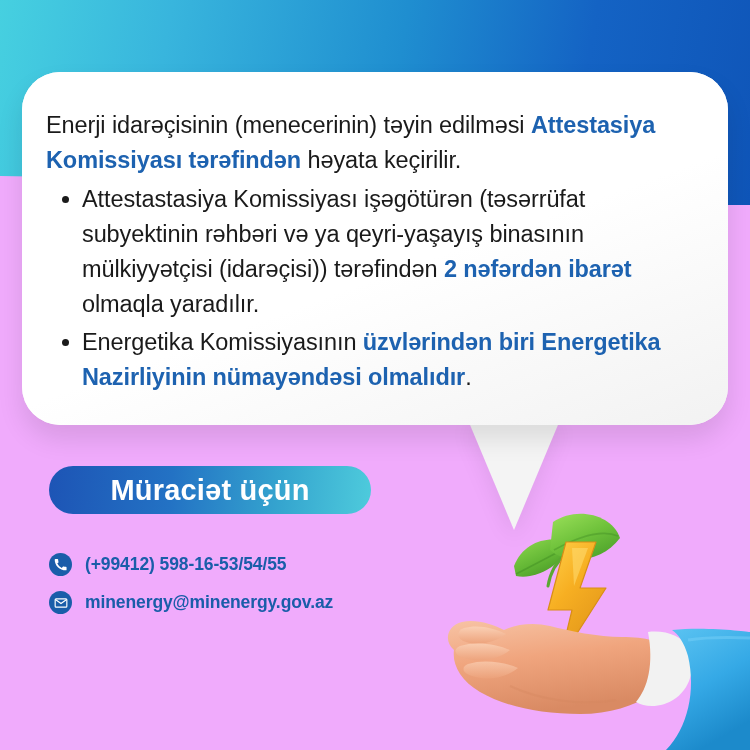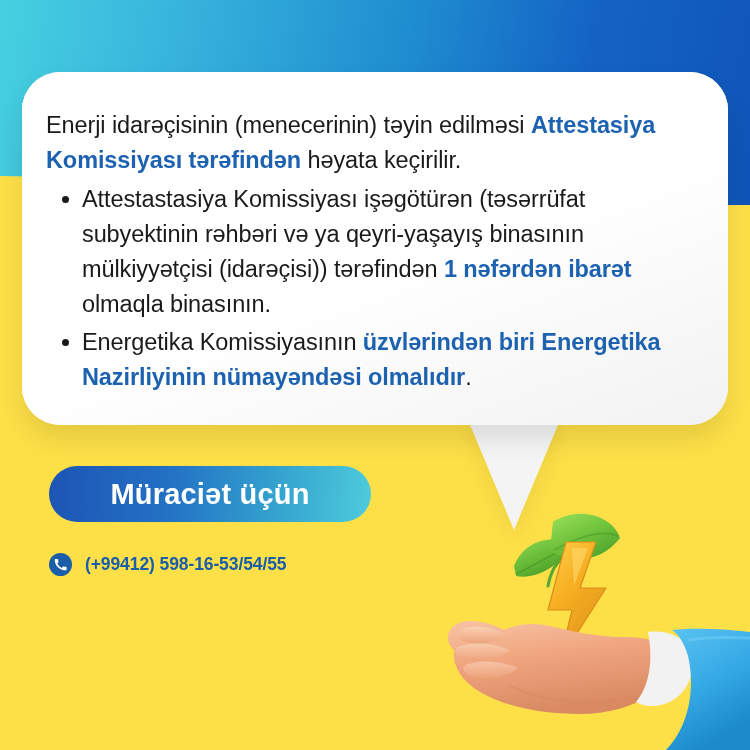--- a/index.html
+++ b/index.html
@@ -5,21 +5,21 @@
   html, body {
     margin: 0;
     padding: 0;
     background: #ffffff;
   }
   #poster {
     position: relative;
     width: 750px;
     height: 750px;
     overflow: hidden;
-    background: #fde047;
+    background: #f0abfc;
     font-family: "Liberation Sans", sans-serif;
   }
 
   
   .band {
     position: absolute;
     left: 0;
     top: 0;
     width: 750px;
     height: 215px;
@@ -92,21 +92,21 @@
     border-radius: 50%;
     background: #1a1a1a;
   }
 
   
   .cta {
     position: absolute;
     left: 49px;
     top: 466px;
     width: 322px;
-    height: 56px;
+    height: 48px;
     border-radius: 28px;
     background: linear-gradient(95deg, #1d54b5 0%, #2372c4 38%, #35a5cf 72%, #4ecbdc 100%);
     display: flex;
     align-items: center;
     justify-content: center;
     border: none;
     cursor: pointer;
     padding: 0;
   }
   .cta-label {
@@ -170,40 +170,49 @@
 
   <div class="bubble-tail"></div>
 
   <div class="bubble">
     <div class="bubble-sheen"></div>
   </div>
 
   <div class="bubble-text">
     <p class="lead"><span>Enerji idarəçisinin (menecerinin) təyin edilməsi </span><span class="b-blue">Attestasiya Komissiyası tərəfindən</span><span> həyata keçirilir.</span></p>
     <ul class="bullets">
-      <li><span>Attestastasiya Komissiyası işəgötürən (təsərrüfat subyektinin rəhbəri və ya qeyri-yaşayış binasının mülkiyyətçisi (idarəçisi)) tərəfindən </span><span class="b-blue">1 nəfərdən ibarət</span><span> olmaqla binasının.</span></li>
+      <li><span>Attestastasiya Komissiyası işəgötürən (təsərrüfat subyektinin rəhbəri və ya qeyri-yaşayış binasının mülkiyyətçisi (idarəçisi)) tərəfindən </span><span class="b-blue">2 nəfərdən ibarət</span><span> olmaqla yaradılır.</span></li>
       <li><span>Energetika Komissiyasının </span><span class="b-blue">üzvlərindən biri Energetika Nazirliyinin nümayəndəsi olmalıdır</span><span>.</span></li>
     </ul>
   </div>
 
   <button class="cta">
     <span class="cta-label">Müraciət üçün</span>
   </button>
 
   <div class="contacts">
 
     <div class="contact-row">
       <span class="cicon">
         <svg width="13" height="13" viewBox="0 0 24 24" fill="#ffffff">
           <path d="M6.6 10.8c1.7 3.3 4.3 5.9 7.6 7.6l2.5-2.5c.3-.3.8-.4 1.2-.3 1.3.4 2.7.7 4.1.7.7 0 1.2.5 1.2 1.2v4c0 .7-.5 1.2-1.2 1.2C10.2 22.7 1.3 13.8 1.3 3.1c0-.7.5-1.2 1.2-1.2h4c.7 0 1.2.5 1.2 1.2 0 1.4.2 2.8.7 4.1.1.4 0 .9-.3 1.2l-2.5 2.4z"></path>
         </svg>
       </span>
       <span class="ctext">(+99412) 598-16-53/54/55</span>
     </div>
 
+    <div class="contact-row">
+      <span class="cicon">
+        <svg width="14" height="14" viewBox="0 0 24 24">
+          <rect x="2" y="5" width="20" height="14" rx="1.6" fill="none" stroke="#ffffff" stroke-width="2"></rect>
+          <path d="M3 6.5l9 6.5 9-6.5" fill="none" stroke="#ffffff" stroke-width="2" stroke-linecap="round" stroke-linejoin="round"></path>
+        </svg>
+      </span>
+      <span class="ctext">minenergy@minenergy.gov.az</span>
+    </div>
 
 
   </div>
 
   <div class="illus">
     <svg width="330" height="250" viewBox="0 0 330 250">
       <defs>
         <linearGradient id="skinG" x1="0" y1="0" x2="0.3" y2="1">
           <stop offset="0%" stop-color="#F7C3A4"></stop>
           <stop offset="45%" stop-color="#F0A57E"></stop>

